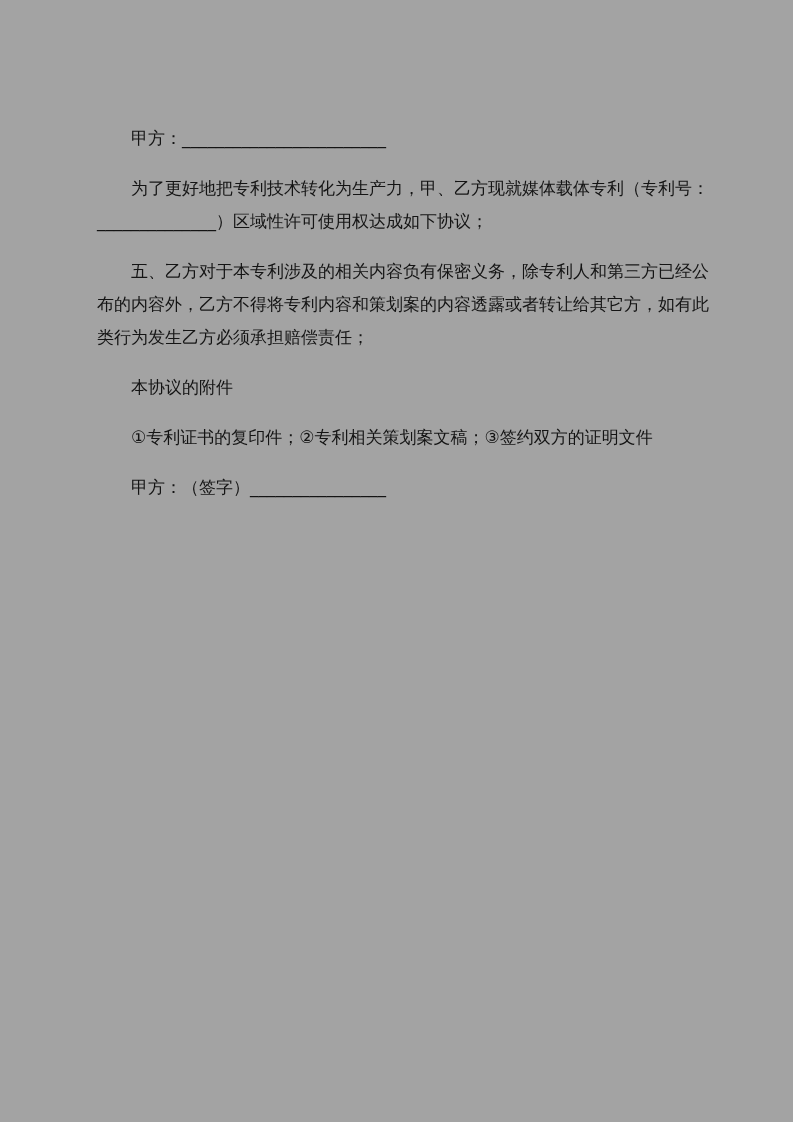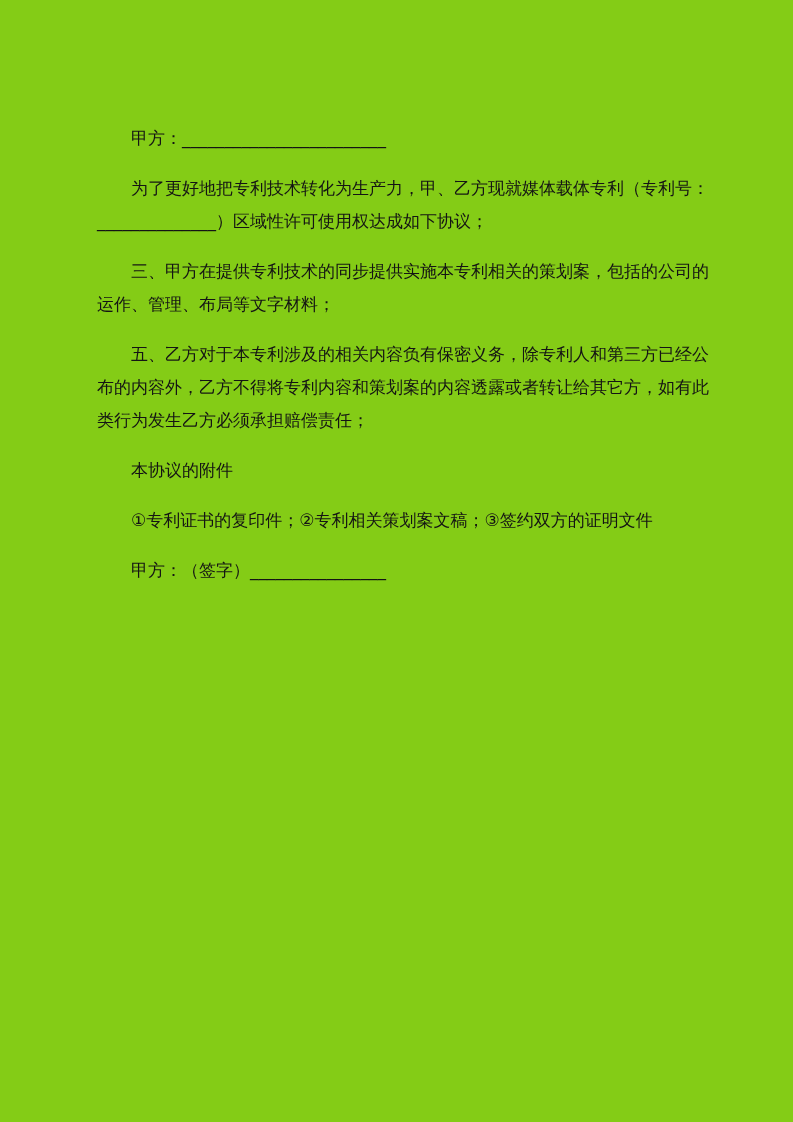--- a/index.html
+++ b/index.html
@@ -6,39 +6,38 @@
   html, body {
     margin: 0;
     padding: 0;
     background: #ffffff;
     font-family: "DejaVu Sans", sans-serif;
   }
   .page {
     position: relative;
     width: 793px;
     height: 1122px;
-    background: #84cc16;
+    background: #a3a3a3;
     padding: 122px 84px 40px 97px;
     overflow: hidden;
   }
   .para {
     margin: 0 0 17px 0;
     font-size: 17px;
     line-height: 33px;
     color: #141414;
     text-align: justify;
     text-indent: 2em;
     word-break: break-all;
     letter-spacing: 0;
   }
 </style>
 </head>
 <body>
 
 <main class="page">
   <p class="para">甲方：________________________</p>
   <p class="para">为了更好地把专利技术转化为生产力，甲、乙方现就媒体载体专利（专利号：______________）区域性许可使用权达成如下协议；</p>
-  <p class="para">三、甲方在提供专利技术的同步提供实施本专利相关的策划案，包括的公司的运作、管理、布局等文字材料；</p>
   <p class="para">五、乙方对于本专利涉及的相关内容负有保密义务，除专利人和第三方已经公布的内容外，乙方不得将专利内容和策划案的内容透露或者转让给其它方，如有此类行为发生乙方必须承担赔偿责任；</p>
   <p class="para">本协议的附件</p>
   <p class="para">①专利证书的复印件；②专利相关策划案文稿；③签约双方的证明文件</p>
   <p class="para">甲方：（签字）________________</p>
 </main>
 
 </body></html>

